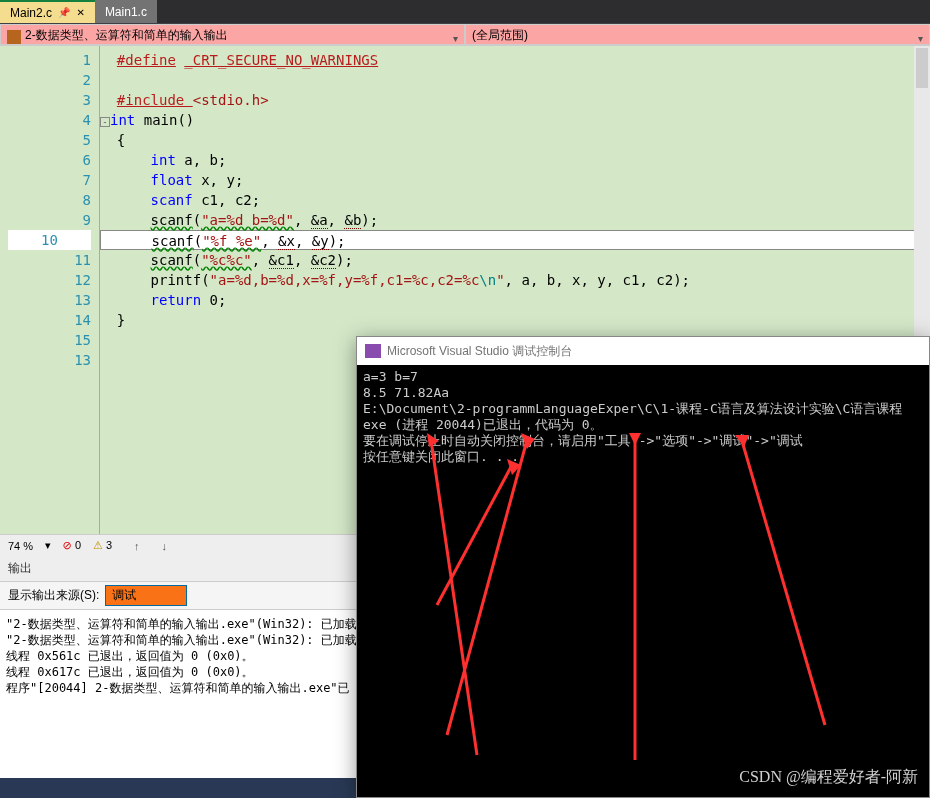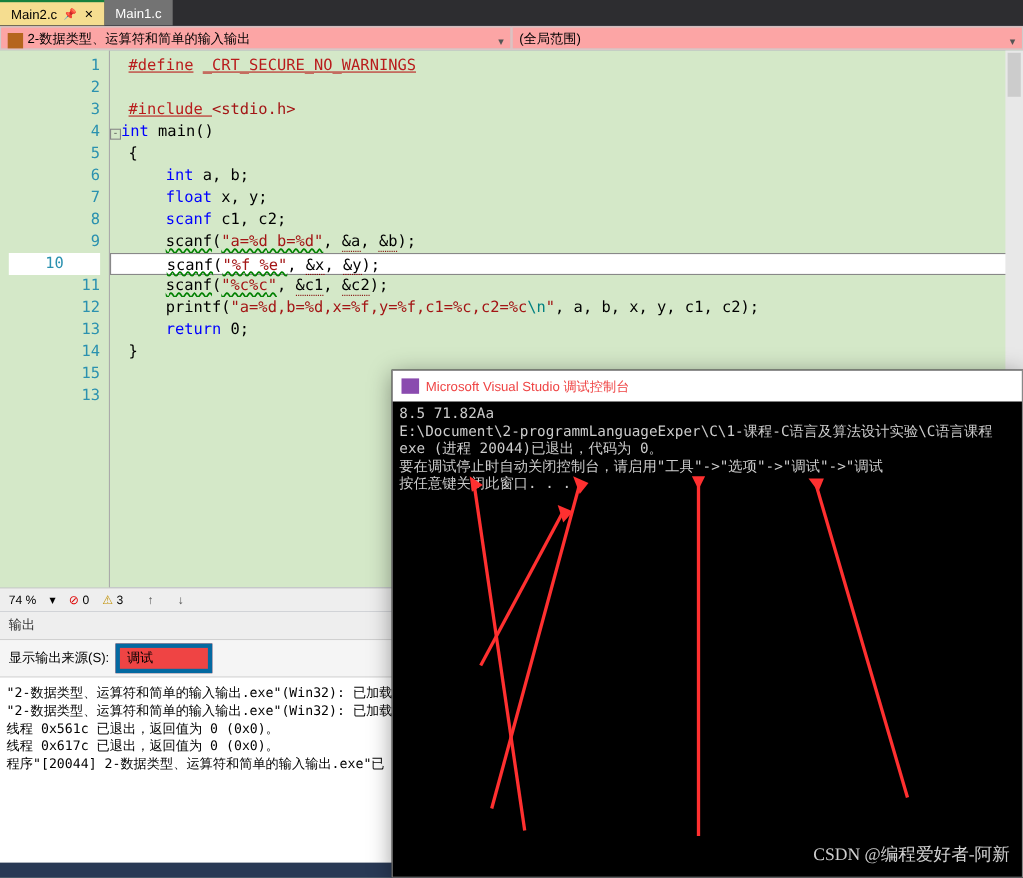--- a/index.html
+++ b/index.html
@@ -29,21 +29,21 @@
 .underline-red-dot { border-bottom: 1px dotted #800000; }
 .status-strip { display: flex; align-items: center; gap: 12px; height: 22px; background: #eee; padding: 0 8px; font-size: 11px; border-top: 1px solid #ccc; }
 .err-icon { color: #d00; }
 .warn-icon { color: #c09000; }
 .nav-icons { margin-left: 10px; color: #555; }
 .output-panel { background: #eee; }
 .output-title { background: #eee; border-bottom: 1px solid #ccc; padding: 4px 8px; font-size: 12px; color: #333; }
 .output-toolbar { display: flex; align-items: center; gap: 6px; padding: 3px 8px; background: #f5f5f5; border-bottom: 1px solid #ccc; }
 .output-text { background: #fff; padding: 6px; font-family: "Microsoft YaHei", monospace; font-size: 12px; line-height: 16px; height: 168px; overflow: hidden; }
 .console-window { position: absolute; left: 356px; top: 336px; width: 574px; height: 462px; background: #000; border: 1px solid #888; box-shadow: 0 4px 20px rgba(0,0,0,0.4); }
-.console-title { background: #fff; color: #ef4444; height: 28px; display: flex; align-items: center; padding: 0 8px; gap: 6px; font-size: 12px; }
+.console-title { background: #fff; color: #737373; height: 28px; display: flex; align-items: center; padding: 0 8px; gap: 6px; font-size: 12px; }
 .console-icon { width: 16px; height: 14px; background: #8a4baf; display: inline-block; }
 .console-body { padding: 4px 6px; color: #ccc; font-family: "SimSun", monospace; font-size: 13px; line-height: 16px; position: relative; height: calc(100% - 28px); }
 .arrow { position: absolute; }
 .arrow line { stroke: #ff3030; stroke-width: 3; }
 .arrow polygon { fill: #ff3030; }
 .watermark { position: absolute; right: 12px; bottom: 10px; color: #d0d0d0; font-size: 16px; text-shadow: 0 0 4px #000; font-family: "Microsoft YaHei"; }
 .scrollbar-v { position: absolute; right: 0; top: 46px; bottom: 264px; width: 16px; background: #e8e8e8; }
 .scrollbar-v .thumb { background: #ccc; height: 40px; margin: 2px; }
 </style>
 </head>
@@ -117,41 +117,42 @@
   <span><span class="err-icon">⊘</span> <span>0</span></span>
   <span><span class="warn-icon">⚠</span> <span>3</span></span>
   <span class="nav-icons">↑</span>
   <span class="nav-icons">↓</span>
 </div>
 
 <div class="output-panel">
   <div class="output-title">输出</div>
   <div class="output-toolbar">
     <span>显示输出来源(S):</span>
-    <span style="border:4px solid #0369a1;padding:1px 50px 1px 6px;background:#ef4444;font-family:Liberation Mono, monospace;">调试</span>
+    <span style="border:1px solid #0369a1;padding:1px 50px 1px 6px;background:#f97316;font-family:Liberation Mono, monospace;">调试</span>
   </div>
   <div class="output-text">
     <div>"2-数据类型、运算符和简单的输入输出.exe"(Win32):  已加载</div>
     <div>"2-数据类型、运算符和简单的输入输出.exe"(Win32):  已加载</div>
     <div>线程 0x561c 已退出，返回值为 0 (0x0)。</div>
     <div>线程 0x617c 已退出，返回值为 0 (0x0)。</div>
     <div>程序"[20044] 2-数据类型、运算符和简单的输入输出.exe"已</div>
   </div>
 </div>
 
 <div class="scrollbar-v">
     <div class="thumb"></div>
   </div>
 
 <div class="console-window">
   <div class="console-title">
     <span class="console-icon"></span>
     <span>Microsoft Visual Studio 调试控制台</span>
   </div>
   <div class="console-body">
+    <div>a=3 b=7</div>
     <div>8.5 71.82Aa</div>
     <div></div>
     <div>E:\Document\2-programmLanguageExper\C\1-课程-C语言及算法设计实验\C语言课程</div>
     <div>exe (进程 20044)已退出，代码为 0。</div>
     <div>要在调试停止时自动关闭控制台，请启用"工具"-&gt;"选项"-&gt;"调试"-&gt;"调试</div>
     <div>按任意键关闭此窗口. . .</div>
     <svg class="arrow" style="left:0;top:0;" width="574" height="434">
       <line x1="74" y1="75" x2="120" y2="390"></line>
         <polygon points="70,68 82,76 72,82"></polygon>
       <line x1="170" y1="75" x2="90" y2="370"></line>

